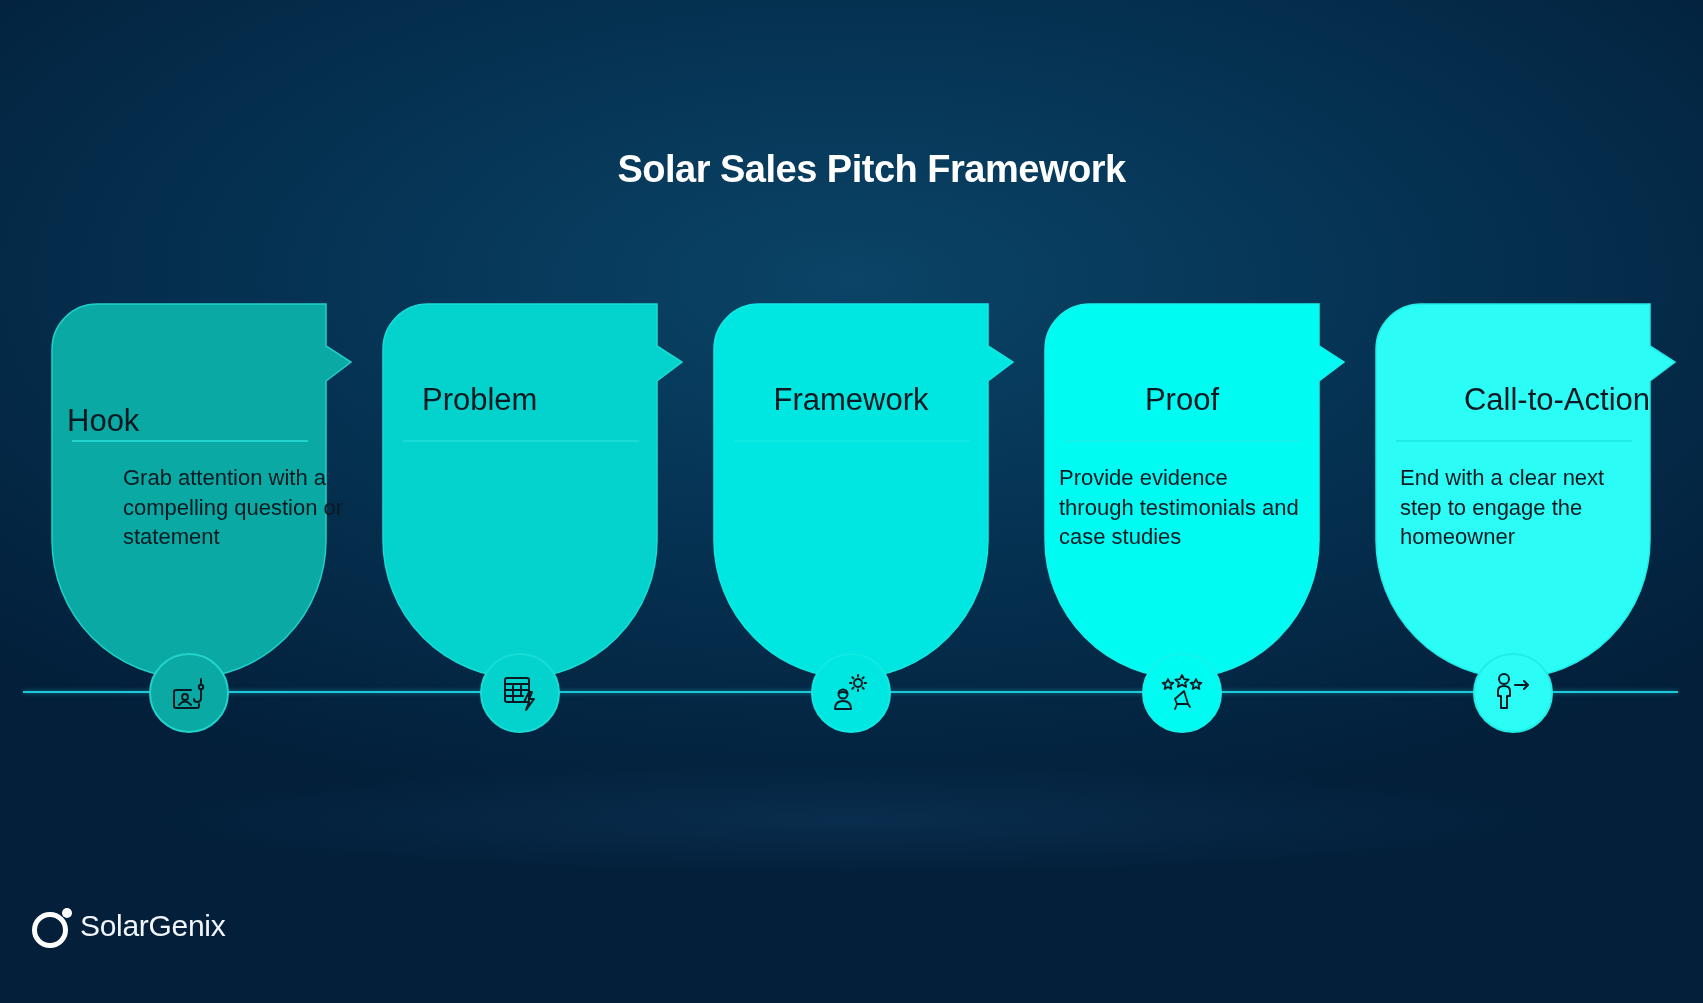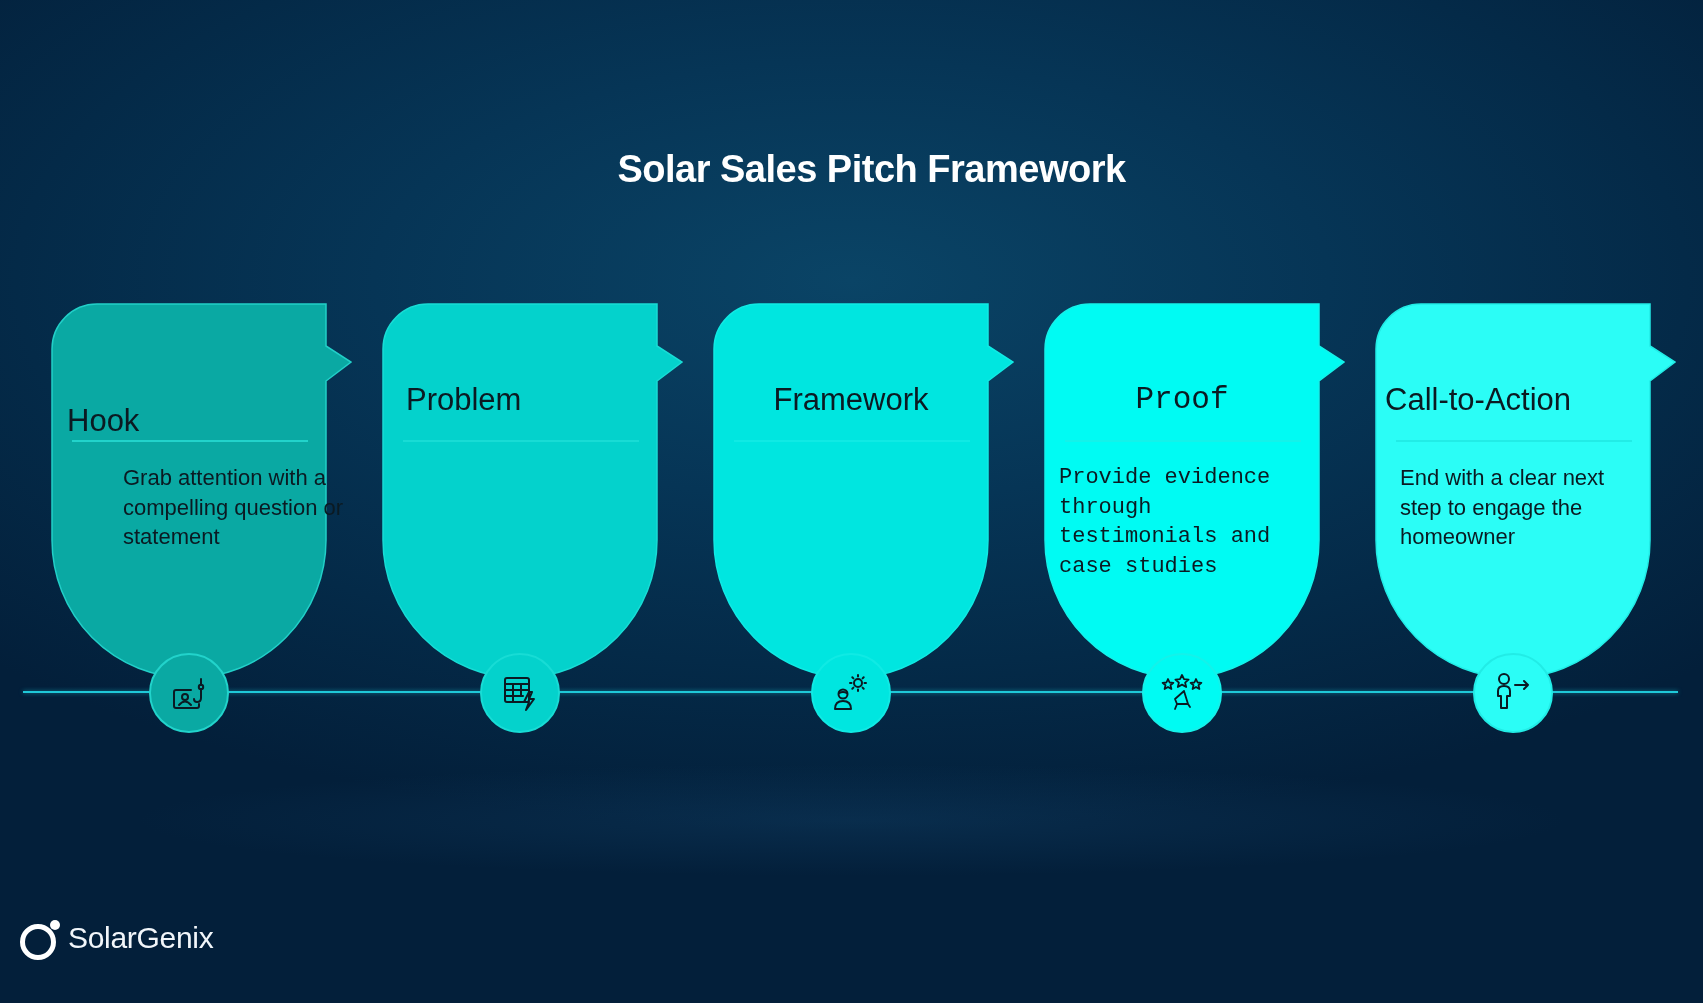--- a/index.html
+++ b/index.html
@@ -33,22 +33,22 @@
     .step .body {
       position: absolute; top: 163px; left: 18px; width: 245px;
       font-size: 22px; line-height: 29.5px; color: #0b1a22;
     }
     .step .badge {
       position: absolute; left: 97px; top: 353px; width: 80px; height: 80px;
       border-radius: 50%; box-sizing: border-box; border: 2px solid;
       display: flex; align-items: center; justify-content: center;
     }
     .logo {
-      position: absolute; left: 20px; top: 906px; height: 40px;
-      display: flex; align-items: center; gap: 8px; margin-top: 12px;
+      position: absolute; left: 32px; top: 906px; height: 40px;
+      display: flex; align-items: center; gap: 8px;
     }
     .logo-mark { position: relative; width: 40px; height: 40px; }
     .logo-ring {
       position: absolute; left: 0; top: 6px; width: 26px; height: 26px;
       border: 5px solid #ffffff; border-radius: 50%;
     }
     .logo-dot {
       position: absolute; left: 30px; top: 2px; width: 10px; height: 10px;
       background: #ffffff; border-radius: 50%;
     }
@@ -79,21 +79,21 @@
       <circle cx="32" cy="14" r="2.2"></circle>
       <path d="M32,16 L32,25 Q32,29 28,29 Q25,29 25,26"></path>
     </svg>
   </div>
 </div>
 
 <div class="step" style="left:383px;">
   <svg class="shape" width="310" height="390">
     <path d="M45,4 L274,4 L274,46 L299,62 L274,81 L274,240 A137,138 0 0 1 0,240 L0,49 A45,45 0 0 1 45,4 Z" fill="#04d2cc" stroke="#18dcd5" stroke-width="1.5"></path>
   </svg>
-  <div class="heading" style="left:23px;">Problem</div>
+  <div class="heading" style="left:39px;">Problem</div>
   <div class="divider" style="background:#18dcd5;"></div>
   <div class="badge" style="background:#04d2cc;border-color:#18dcd5;">
     <svg width="42" height="42" viewBox="0 0 42 42" fill="none" stroke="#0b1a22" stroke-width="2" stroke-linecap="round" stroke-linejoin="round">
       <rect x="6" y="6" width="24" height="24" rx="2"></rect>
       <path d="M6,12 L30,12 M6,18 L30,18 M6,24 L24,24 M14,12 L14,30 M22,12 L22,24"></path>
       <path d="M30,20 L25,30 L30,30 L27,38 L35,27 L30,27 L33,20 Z"></path>
     </svg>
   </div>
 </div>
 
@@ -107,42 +107,42 @@
     <svg width="44" height="44" viewBox="0 0 44 44" fill="none" stroke="#0b1a22" stroke-width="2" stroke-linecap="round" stroke-linejoin="round">
       <circle cx="14" cy="23" r="4.5"></circle>
       <path d="M10,22 Q14,20 18,22"></path>
       <path d="M6,38 Q6,30 14,30 Q22,30 22,38 Z"></path>
       <circle cx="29" cy="12" r="4"></circle>
       <path d="M29,4 L29,5.5 M29,18.5 L29,20 M21,12 L22.5,12 M35.5,12 L37,12 M23.3,6.3 L24.4,7.4 M33.6,16.6 L34.7,17.7 M23.3,17.7 L24.4,16.6 M33.6,7.4 L34.7,6.3"></path>
     </svg>
   </div>
 </div>
 
-<div class="step" style="left:1045px;font-family:Liberation Mono, monospace;">
+<div class="step" style="left:1045px;">
   <svg class="shape" width="310" height="390">
     <path d="M45,4 L274,4 L274,46 L299,62 L274,81 L274,240 A137,138 0 0 1 0,240 L0,49 A45,45 0 0 1 45,4 Z" fill="#00fbf3" stroke="#14f2ea" stroke-width="1.5"></path>
   </svg>
   <div class="heading" style="left:0;width:274px;text-align:center;">Proof</div>
   <div class="divider" style="background:#14f2ea;"></div>
   <div class="body" style="left:14px;">Provide evidence through testimonials and case studies</div>
   <div class="badge" style="background:#00fbf3;border-color:#14f2ea;">
     <svg width="44" height="44" viewBox="0 0 44 44" fill="none" stroke="#0b1a22" stroke-width="1.8" stroke-linecap="round" stroke-linejoin="round">
       <path d="M8,8 L9.6,11.5 L13.4,11.8 L10.5,14.3 L11.4,18 L8,16 L4.6,18 L5.5,14.3 L2.6,11.8 L6.4,11.5 Z"></path>
       <path d="M22,4 L24,8.2 L28.6,8.6 L25.1,11.6 L26.2,16 L22,13.6 L17.8,16 L18.9,11.6 L15.4,8.6 L20,8.2 Z"></path>
       <path d="M36,8 L37.6,11.5 L41.4,11.8 L38.5,14.3 L39.4,18 L36,16 L32.6,18 L33.5,14.3 L30.6,11.8 L34.4,11.5 Z"></path>
       <path d="M24,20 L15,28 L17,33 L28,33 L30,36 M24,20 L28,33 M17,33 L15,38"></path>
     </svg>
   </div>
 </div>
 
 <div class="step" style="left:1376px;">
   <svg class="shape" width="310" height="390">
     <path d="M45,4 L274,4 L274,46 L299,62 L274,81 L274,240 A137,138 0 0 1 0,240 L0,49 A45,45 0 0 1 45,4 Z" fill="#2bfdf6" stroke="#22ece6" stroke-width="1.5"></path>
   </svg>
-  <div class="heading" style="left:9px;width:274px;text-align:left;">Call-to-Action</div>
+  <div class="heading" style="left:0;width:274px;text-align:right;">Call-to-Action</div>
   <div class="divider" style="background:#22ece6;"></div>
   <div class="body" style="left:14px;margin-left:10px;">End with a clear next step to engage the homeowner</div>
   <div class="badge" style="background:#2bfdf6;border-color:#22ece6;">
     <svg width="46" height="46" viewBox="0 0 46 46" fill="none" stroke="#0b1a22" stroke-width="2" stroke-linecap="round" stroke-linejoin="round">
       <circle cx="14" cy="9" r="5"></circle>
       <path d="M8,26 L8,21 Q8,16 14,16 Q20,16 20,21 L20,26 L17,26 L17,38 L11,38 L11,26 Z"></path>
       <path d="M25,15 L38,15 M34,11 L38,15 L34,19"></path>
     </svg>
   </div>
 </div>

